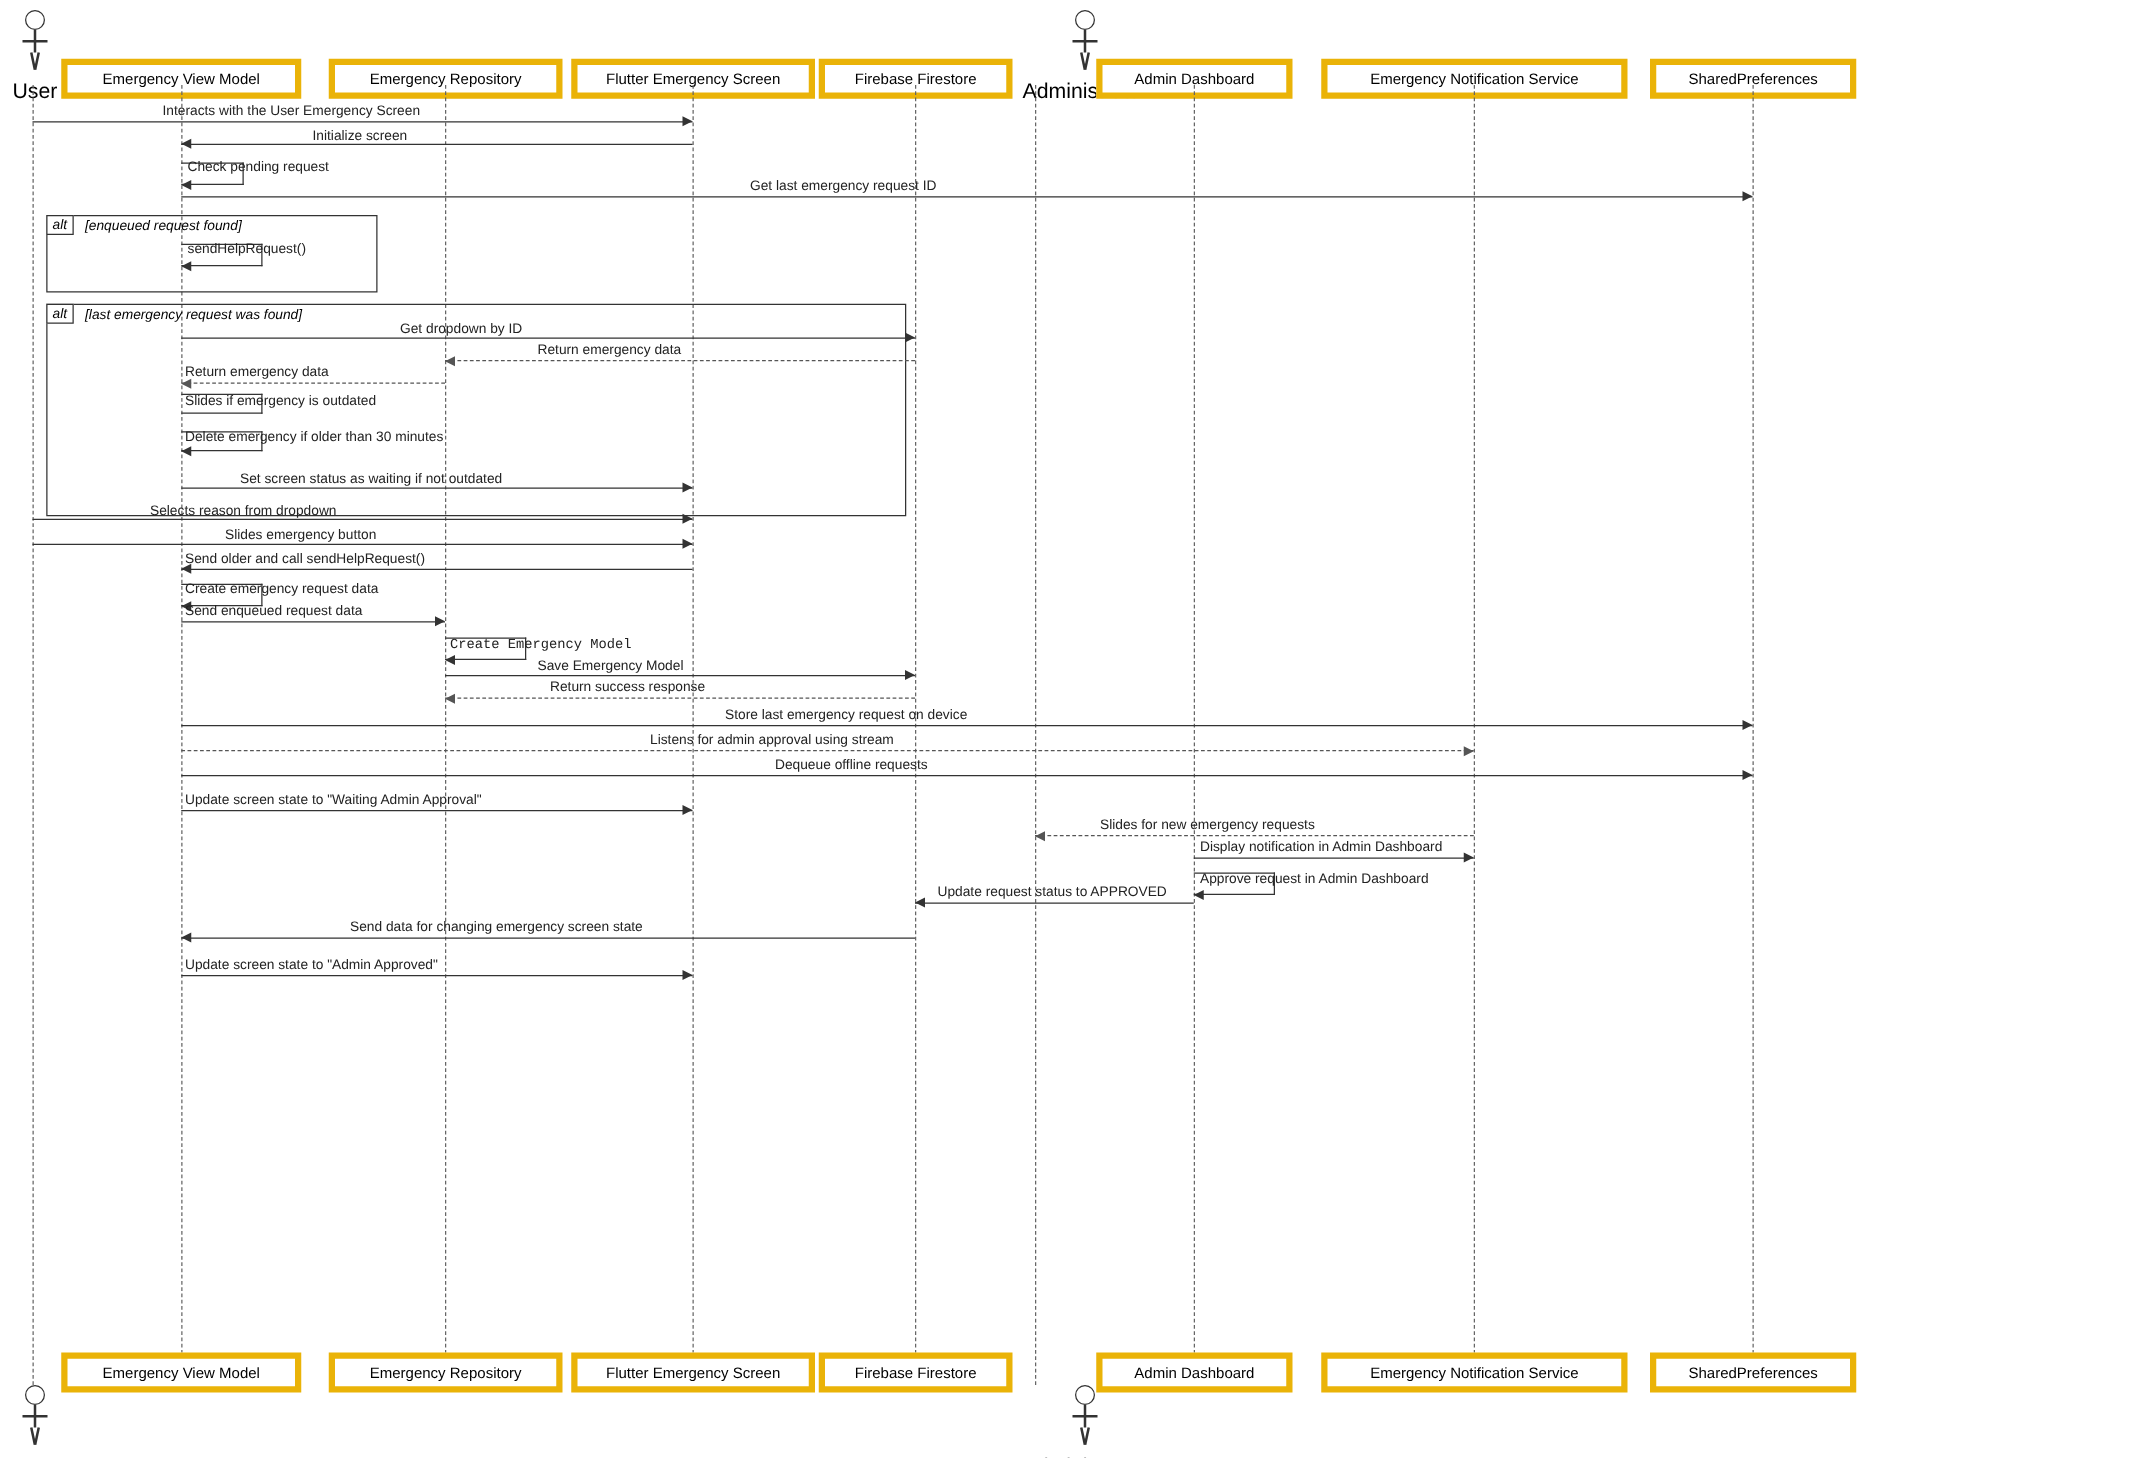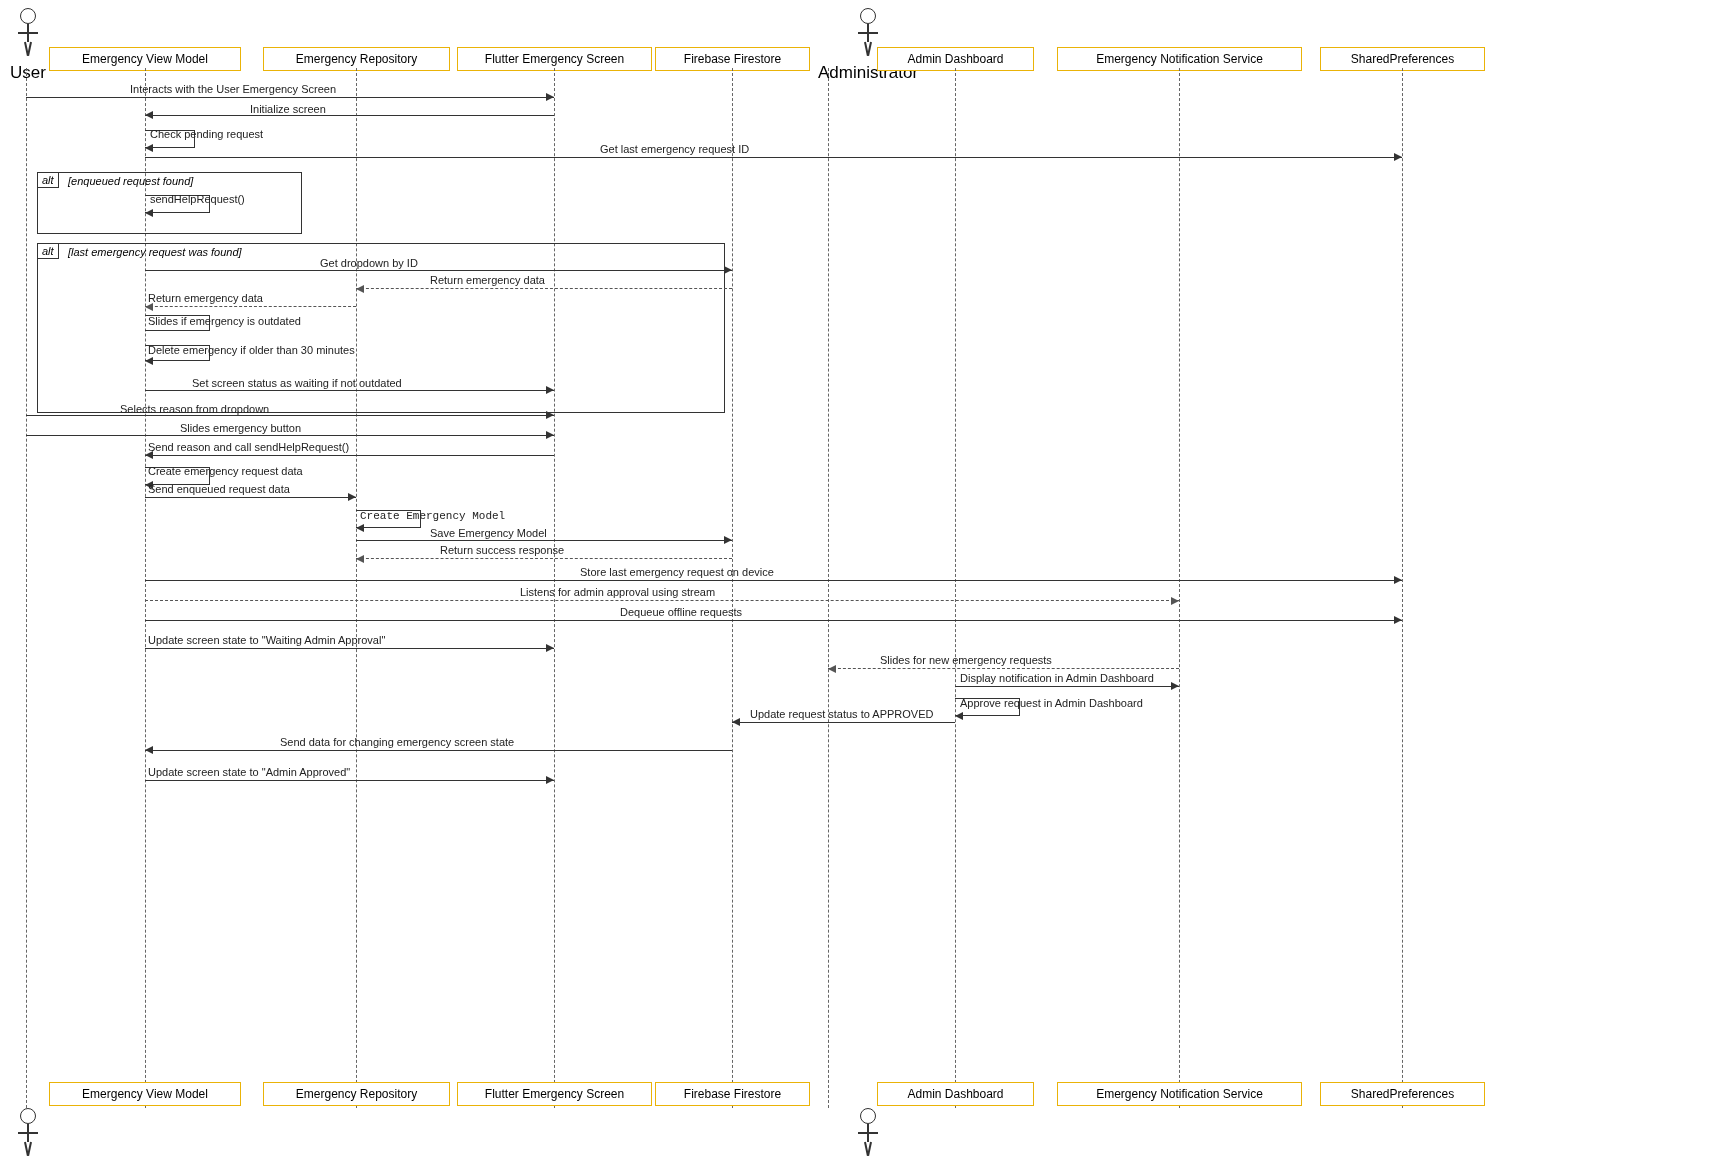--- a/index.html
+++ b/index.html
@@ -13,21 +13,21 @@
       overflow-x: auto;
     }
     .diagram-container {
       position: relative;
       width: 1717px;
       height: 1166px;
     }
     
     .lifeline-box {
       position: absolute;
-      border: 1px solid #eab308;
+      border: 5px solid #eab308;
       background: #fff;
       padding: 4px 8px;
       text-align: center;
       font-size: 12px;
       white-space: nowrap;
     }
     
     .actor {
       position: absolute;
       text-align: center;
@@ -229,21 +229,21 @@
   <div class="msg-label" style="left:120px; top:403px;">Selects reason from dropdown</div>
 
   <div style="position:absolute; left:26px; top:435px; width:528px; height:1px; background:#333;">
     <div style="position:absolute; right:0; top:-4px; border-left:8px solid #333; border-top:4px solid transparent; border-bottom:4px solid transparent;"></div>
   </div>
   <div class="msg-label" style="left:180px; top:422px;">Slides emergency button</div>
 
   <div style="position:absolute; left:145px; top:455px; width:409px; height:1px; background:#333;">
     <div style="position:absolute; left:0; top:-4px; border-right:8px solid #333; border-top:4px solid transparent; border-bottom:4px solid transparent;"></div>
   </div>
-  <div class="msg-label" style="left:148px; top:441px;">Send reason and call sendHelpRequest()</div>
+  <div class="msg-label" style="left:148px; top:441px;">Send older and call sendHelpRequest()</div>
 
   <div style="position:absolute; left:145px; top:467px; width:65px; height:18px; border-right:1px solid #333; border-bottom:1px solid #333; border-top:1px solid #333;"></div>
   <div style="position:absolute; left:145px; top:485px; width:1px; height:1px;">
     <div style="position:absolute; left:0; top:-4px; border-right:8px solid #333; border-top:4px solid transparent; border-bottom:4px solid transparent;"></div>
   </div>
   <div class="msg-label" style="left:148px; top:465px;">Create emergency request data</div>
 
   <div style="position:absolute; left:145px; top:497px; width:211px; height:1px; background:#333;">
     <div style="position:absolute; right:0; top:-4px; border-left:8px solid #333; border-top:4px solid transparent; border-bottom:4px solid transparent;"></div>
   </div>

